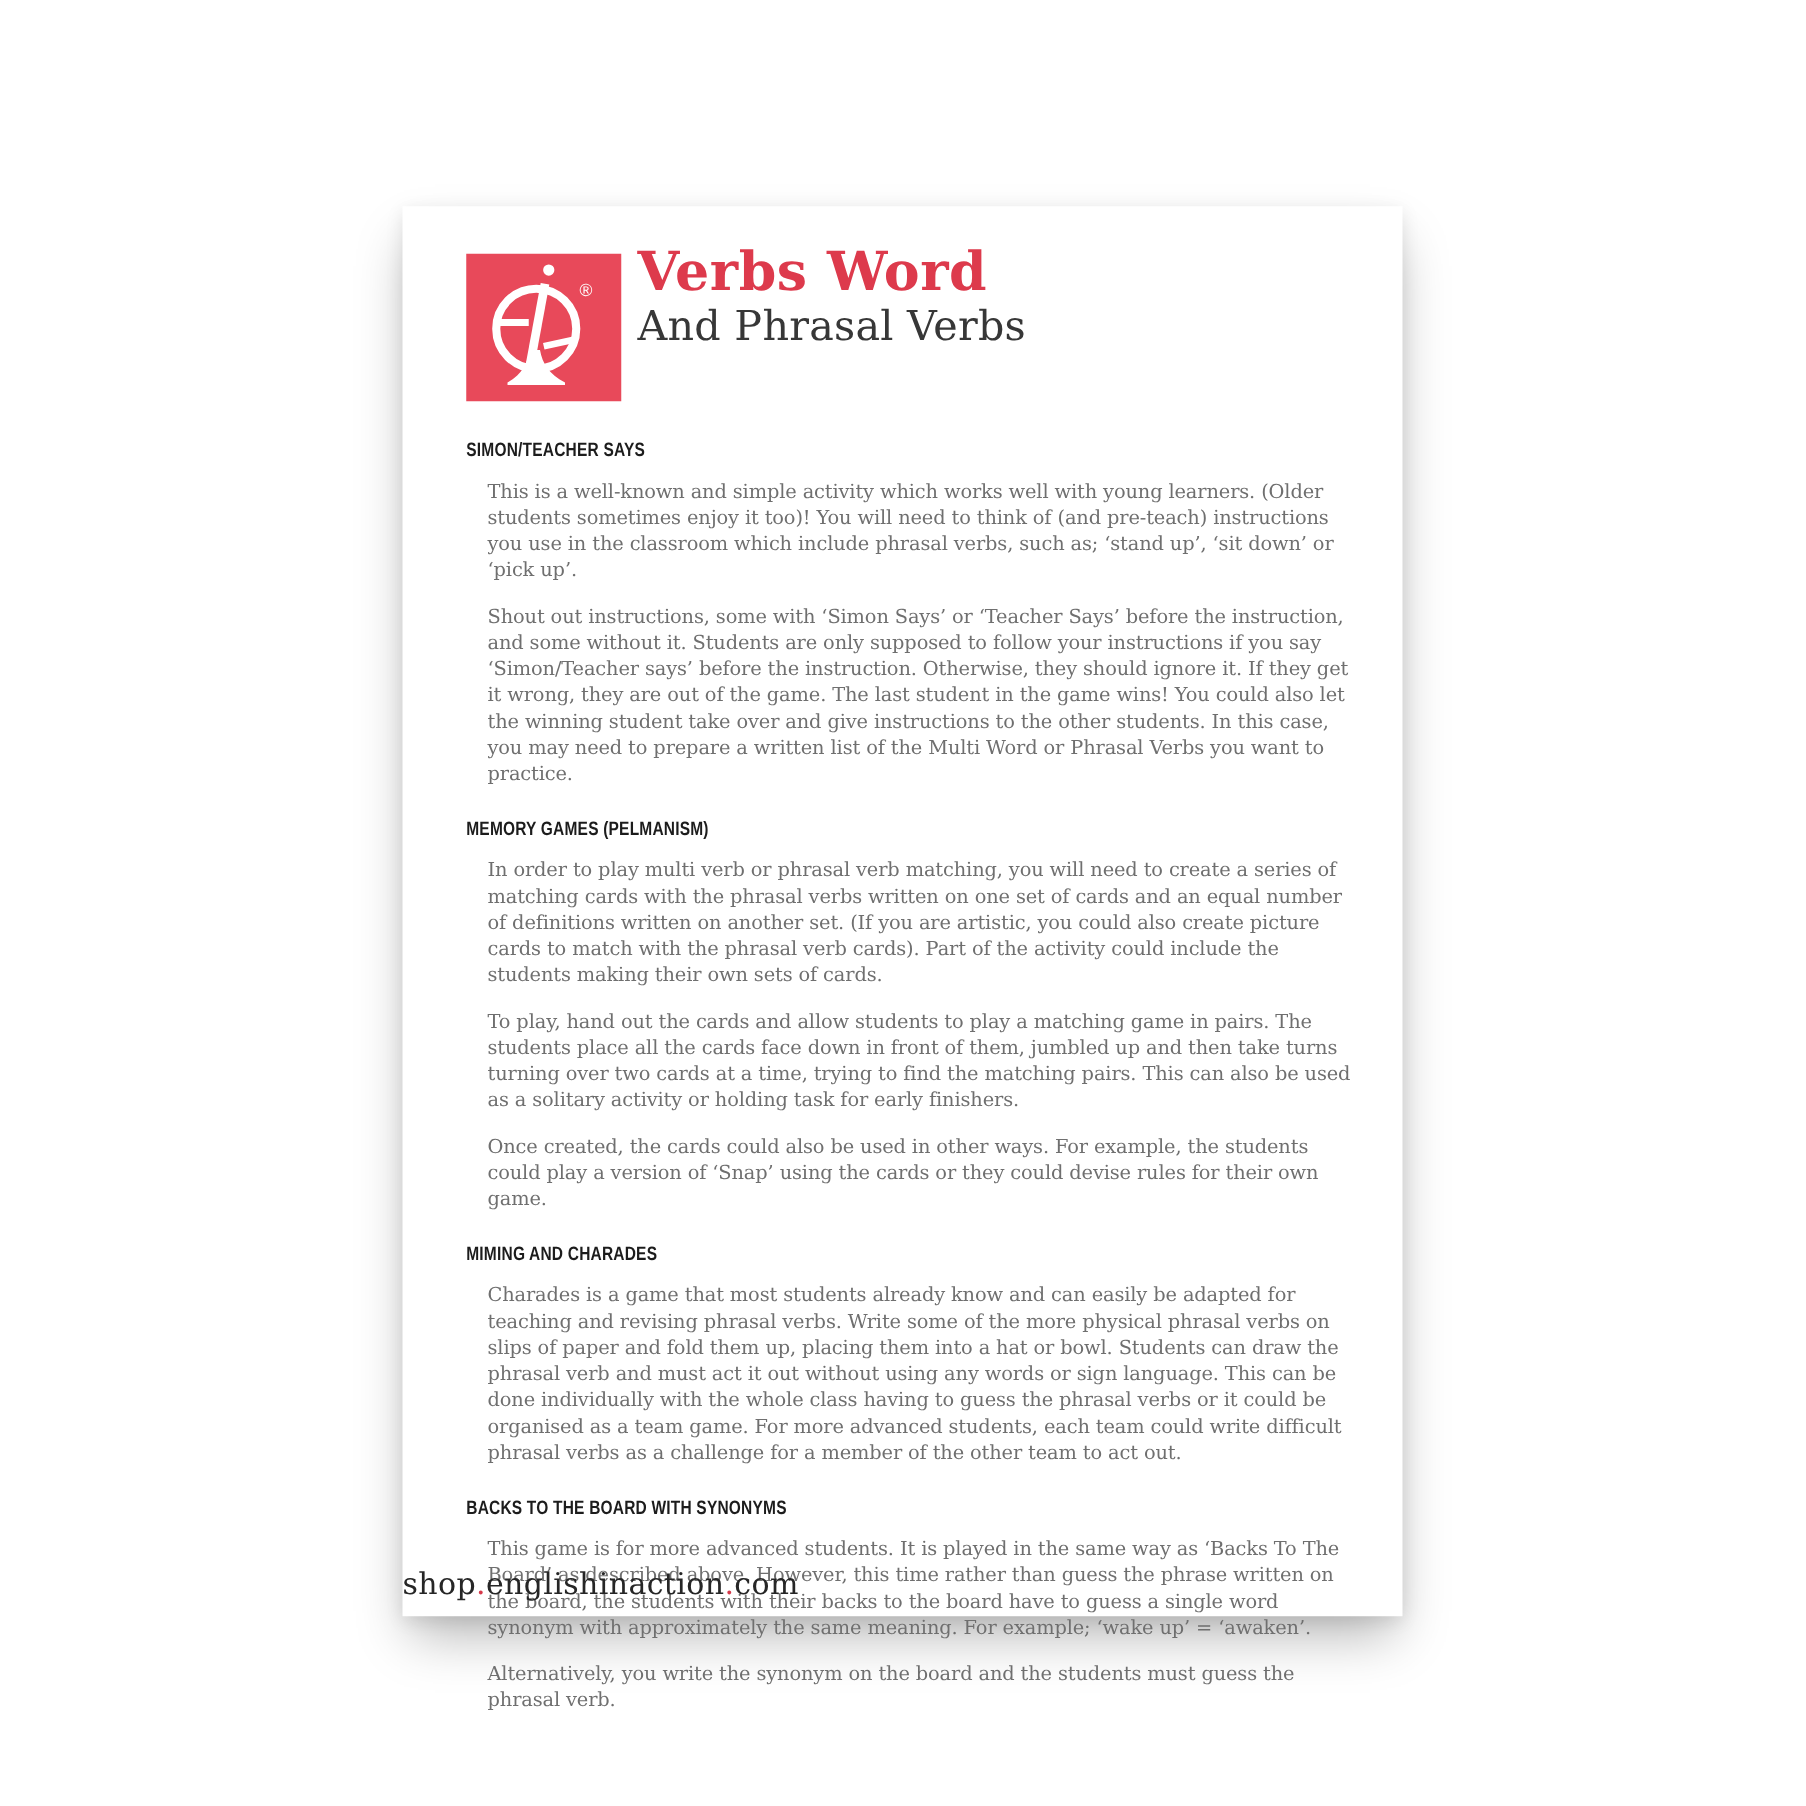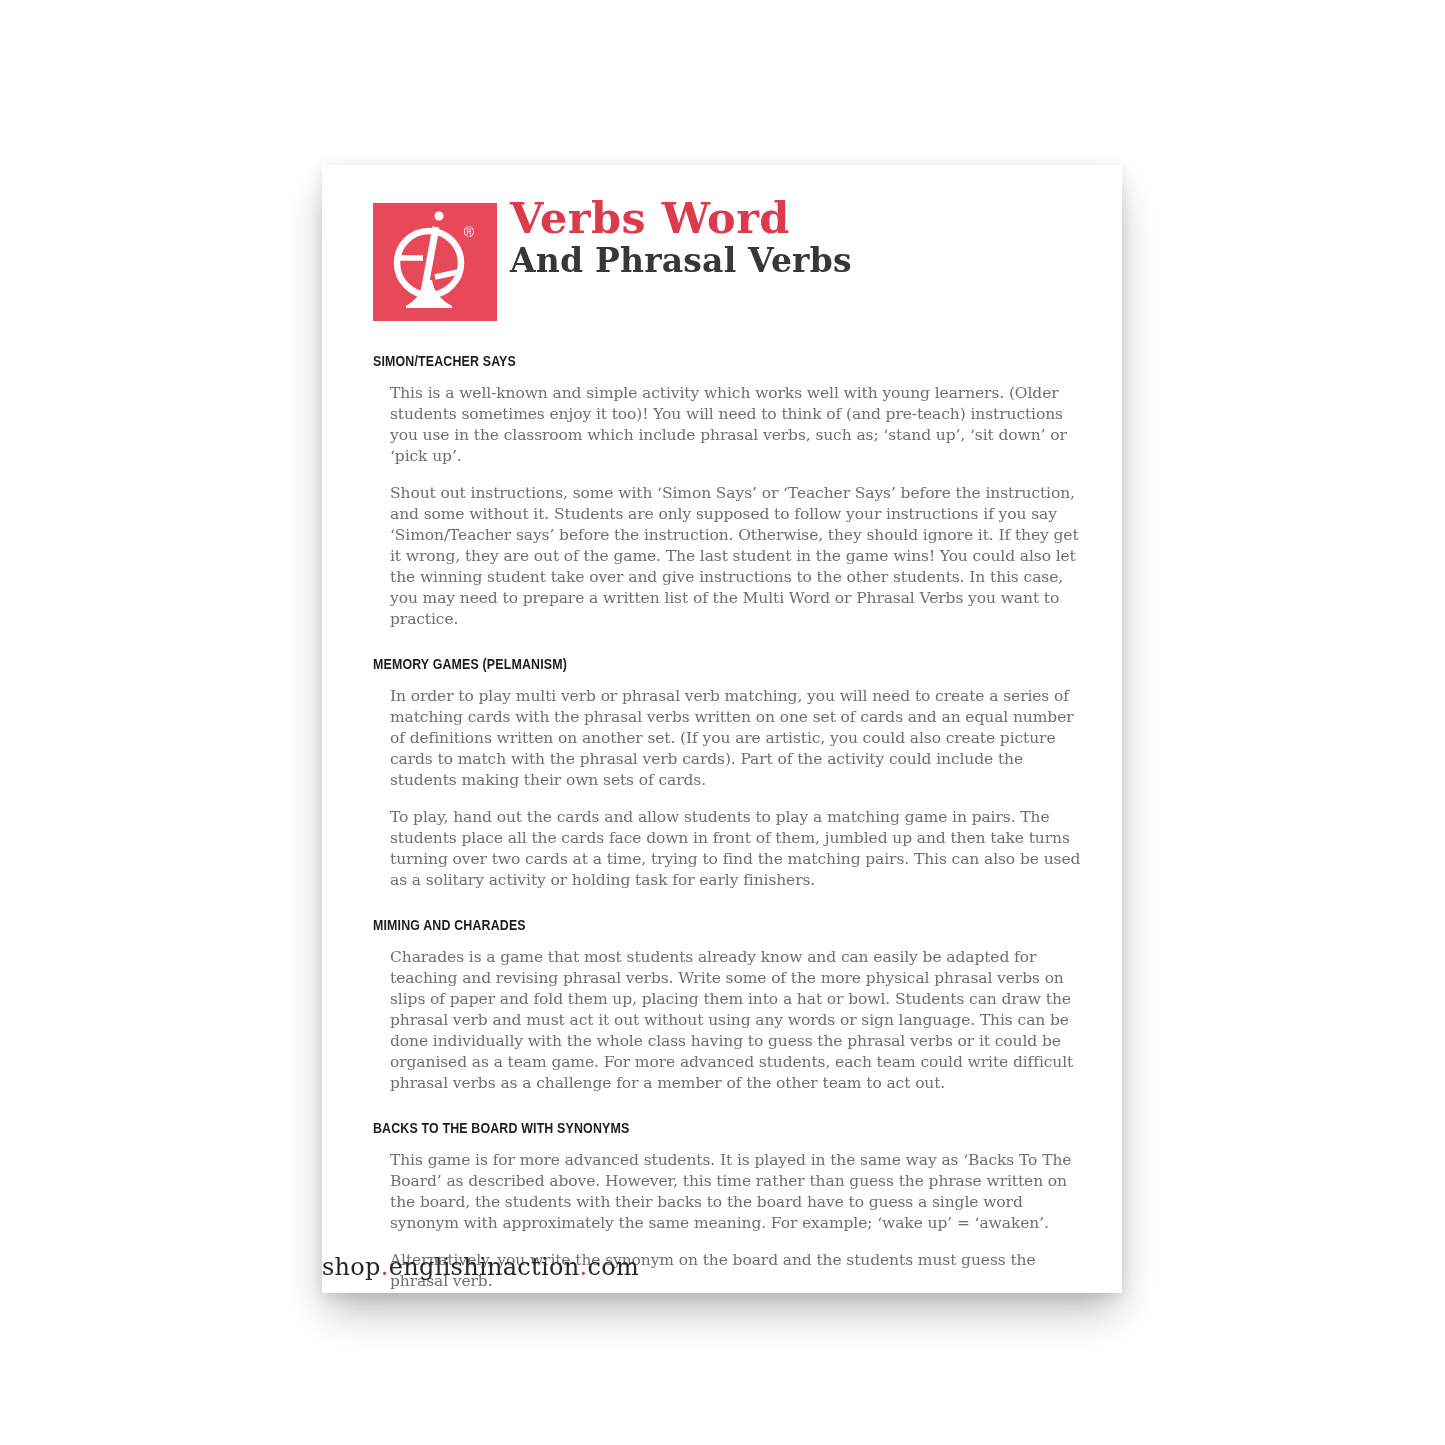--- a/index.html
+++ b/index.html
@@ -56,21 +56,21 @@
   .title-main {
     font-size: 43px;
     font-weight: bold;
     color: #dd3a4c;
     line-height: 1.0;
     margin-top: -6px;
     letter-spacing: 0.5px;
   }
   .title-sub {
     font-size: 33px;
-    font-weight: bold;
+    font-weight: normal;
     color: #373737;
     line-height: 1.27;
     letter-spacing: 0.2px;
   }
   
   .section h2 {
     font-family: "Liberation Sans", sans-serif;
     font-weight: 700;
     font-size: 15.5px;
     color: #1c1c1c;
@@ -132,20 +132,21 @@
       <section class="section">
         <h2>SIMON/TEACHER SAYS</h2>
         <p>This is a well-known and simple activity which works well with young learners. (Older students sometimes enjoy it too)! You will need to think of (and pre-teach) instructions you use in the classroom which include phrasal verbs, such as; ‘stand up’, ‘sit down’ or ‘pick up’.</p>
         <p>Shout out instructions, some with ‘Simon Says’ or ‘Teacher Says’ before the instruction, and some without it. Students are only supposed to follow your instructions if you say ‘Simon/Teacher says’ before the instruction. Otherwise, they should ignore it. If they get it wrong, they are out of the game. The last student in the game wins! You could also let the winning student take over and give instructions to the other students. In this case, you may need to prepare a written list of the Multi Word or Phrasal Verbs you want to practice.</p>
       </section>
 
       <section class="section">
         <h2>MEMORY GAMES (PELMANISM)</h2>
         <p>In order to play multi verb or phrasal verb matching, you will need to create a series of matching cards with the phrasal verbs written on one set of cards and an equal number of definitions written on another set. (If you are artistic, you could also create picture cards to match with the phrasal verb cards). Part of the activity could include the students making their own sets of cards.</p>
         <p>To play, hand out the cards and allow students to play a matching game in pairs. The students place all the cards face down in front of them, jumbled up and then take turns turning over two cards at a time, trying to find the matching pairs. This can also be used as a solitary activity or holding task for early finishers.</p>
+        <p>Once created, the cards could also be used in other ways. For example, the students could play a version of ‘Snap’ using the cards or they could devise rules for their own game.</p>
       </section>
 
       <section class="section">
         <h2>MIMING AND CHARADES</h2>
         <p>Charades is a game that most students already know and can easily be adapted for teaching and revising phrasal verbs. Write some of the more physical phrasal verbs on slips of paper and fold them up, placing them into a hat or bowl. Students can draw the phrasal verb and must act it out without using any words or sign language. This can be done individually with the whole class having to guess the phrasal verbs or it could be organised as a team game. For more advanced students, each team could write difficult phrasal verbs as a challenge for a member of the other team to act out.</p>
       </section>
 
       <section class="section">
         <h2>BACKS TO THE BOARD WITH SYNONYMS</h2>
         <p>This game is for more advanced students. It is played in the same way as ‘Backs To The Board’ as described above. However, this time rather than guess the phrase written on the board, the students with their backs to the board have to guess a single word synonym with approximately the same meaning. For example; ‘wake up’ = ‘awaken’.</p>

